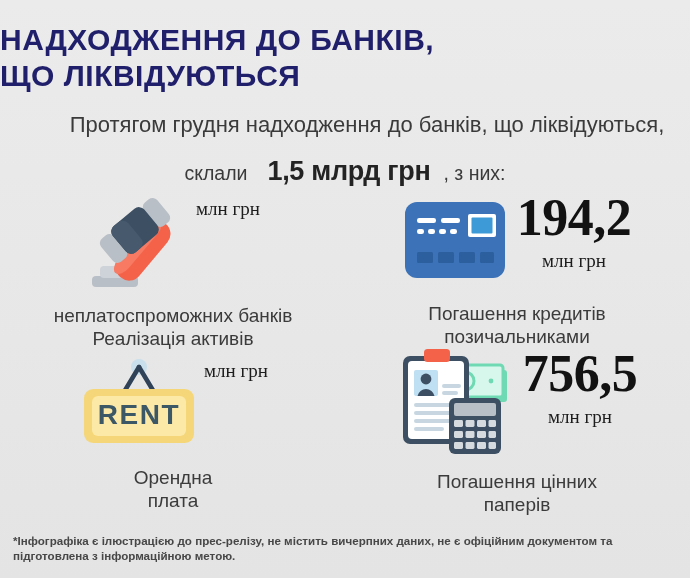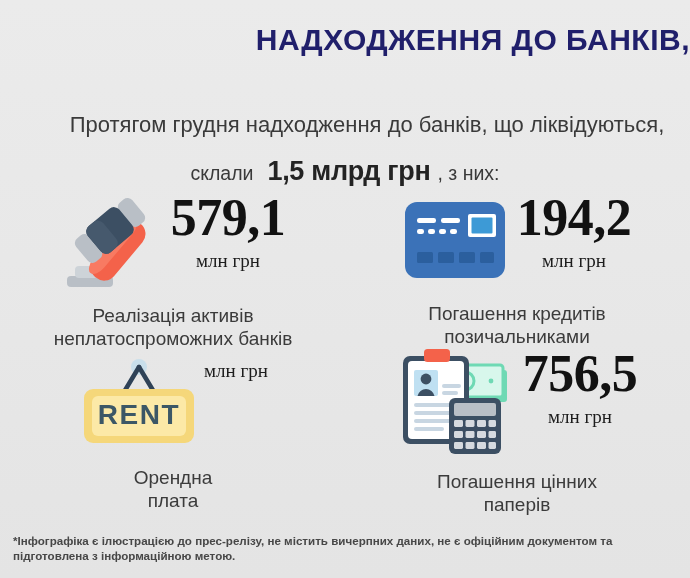--- a/index.html
+++ b/index.html
@@ -24,21 +24,21 @@
     box-sizing: border-box;
     overflow: hidden;
   }
 
   
   .title-block {
     position: absolute;
     top: 22px;
     left: 0;
     width: 690px;
-    text-align: right;
+    text-align: left;
   }
   .title-line {
     color: #201f6b;
     font-family: "Liberation Sans", sans-serif;
     font-weight: bold;
     font-size: 30px;
     letter-spacing: 0.5px;
     line-height: 36px;
     white-space: nowrap;
   }
@@ -55,21 +55,21 @@
   .subtitle-line1 {
     font-size: 22px;
     line-height: 26px;
     white-space: nowrap;
     padding-left: 44px;
   }
   .subtitle-line2 {
     display: flex;
     align-items: baseline;
     justify-content: center;
-    gap: 0px;
+    gap: 6px;
     line-height: 30px;
     margin-top: 4px;
   }
   .subtitle-pre, .subtitle-post {
     font-size: 19.5px;
     color: #3a3a3a;
   }
   .subtitle-pre { margin-right: 14px; }
   .subtitle-post { margin-left: 7px; }
   .subtitle-amount {
@@ -159,20 +159,21 @@
     line-height: 15px;
   }
 </style>
 </head>
 <body>
 
 <div id="infographic">
 
   <div class="title-block">
     <div class="title-line">НАДХОДЖЕННЯ ДО БАНКІВ,</div>
+    <div class="title-line">ЩО ЛІКВІДУЮТЬСЯ</div>
   </div>
 
   <div class="subtitle-block">
     <div class="subtitle-line1">Протягом грудня надходження до банків, що ліквідуються,</div>
     <div class="subtitle-line2">
       <span class="subtitle-pre">склали</span>
       <span class="subtitle-amount">1,5 млрд грн</span>
       <span class="subtitle-post">, з них:</span>
     </div>
   </div>
@@ -195,27 +196,26 @@
             <g transform="rotate(-40 48 40)">
               <rect x="12" y="26" width="17" height="30" rx="6" fill="#b9bfc6"></rect>
               <rect x="68" y="26" width="17" height="30" rx="6" fill="#b9bfc6"></rect>
 
               <rect x="28" y="24" width="41" height="34" rx="7" fill="#3c4f63"></rect>
               <rect x="28" y="24" width="20" height="34" rx="7" fill="#46596d"></rect>
             </g>
           </svg>
         </div>
         <div class="stat-figures">
-          <div class="stat-value">579,1</div>
           <div class="stat-unit">млн грн</div>
         </div>
       </div>
       <div class="stat-label">
+        <div>неплатоспроможних банків</div>
         <div>Реалізація активів</div>
-        <div>неплатоспроможних банків</div>
       </div>
     </div>
 
     <div class="stat stat-credits">
       <div class="stat-row">
         <div class="stat-icon">
           <svg class="icon-card" viewBox="0 0 106 92" xmlns="http://www.w3.org/2000/svg">
             <rect x="2" y="6" width="100" height="76" rx="12" fill="#3b72b8"></rect>
 
             <rect x="14" y="22" width="19" height="5" rx="2.2" fill="#ffffff"></rect>

